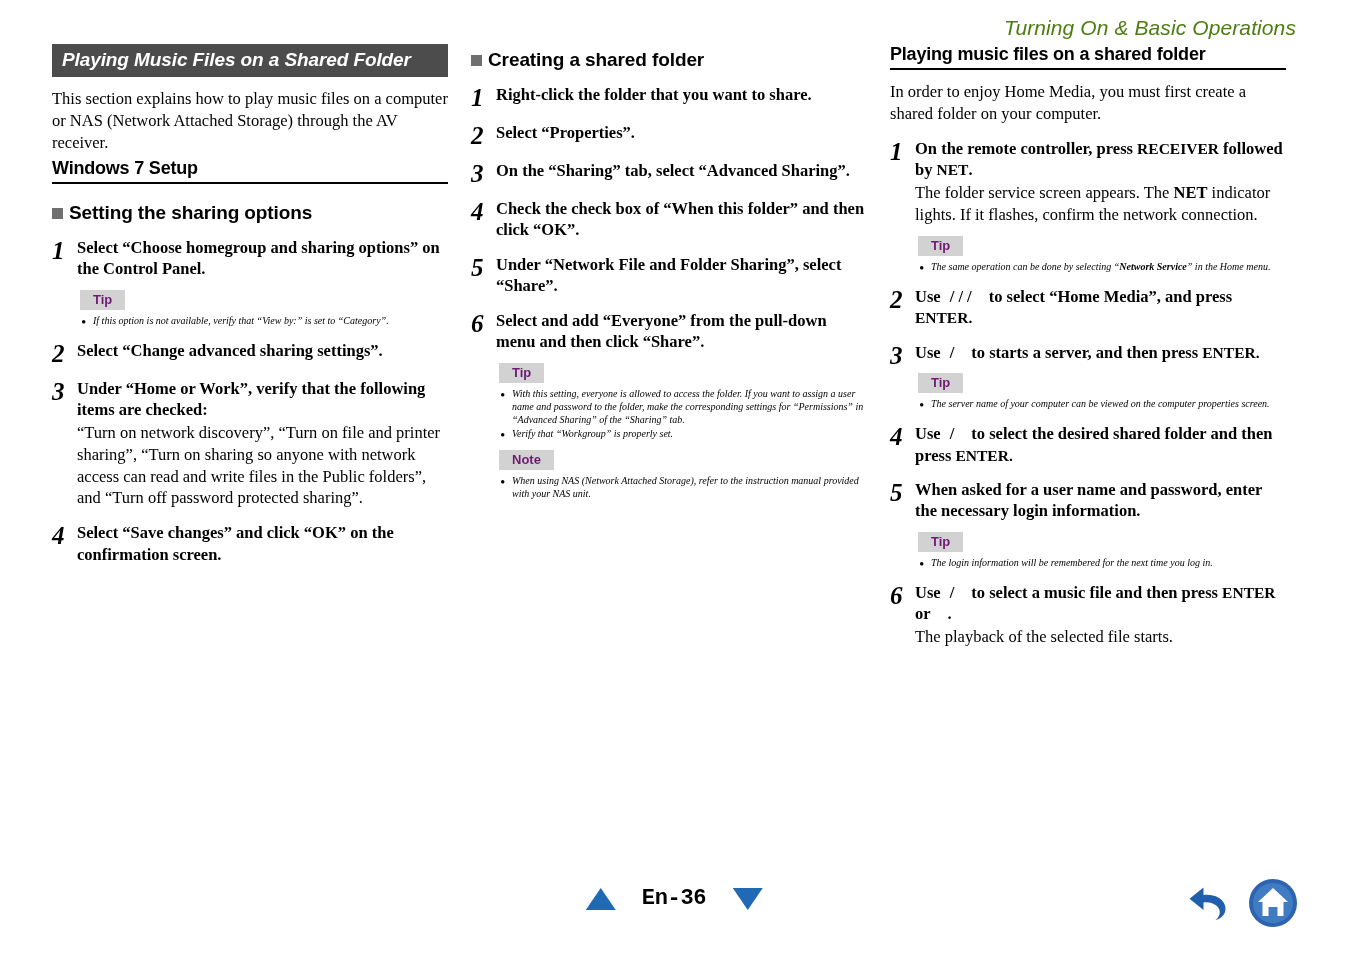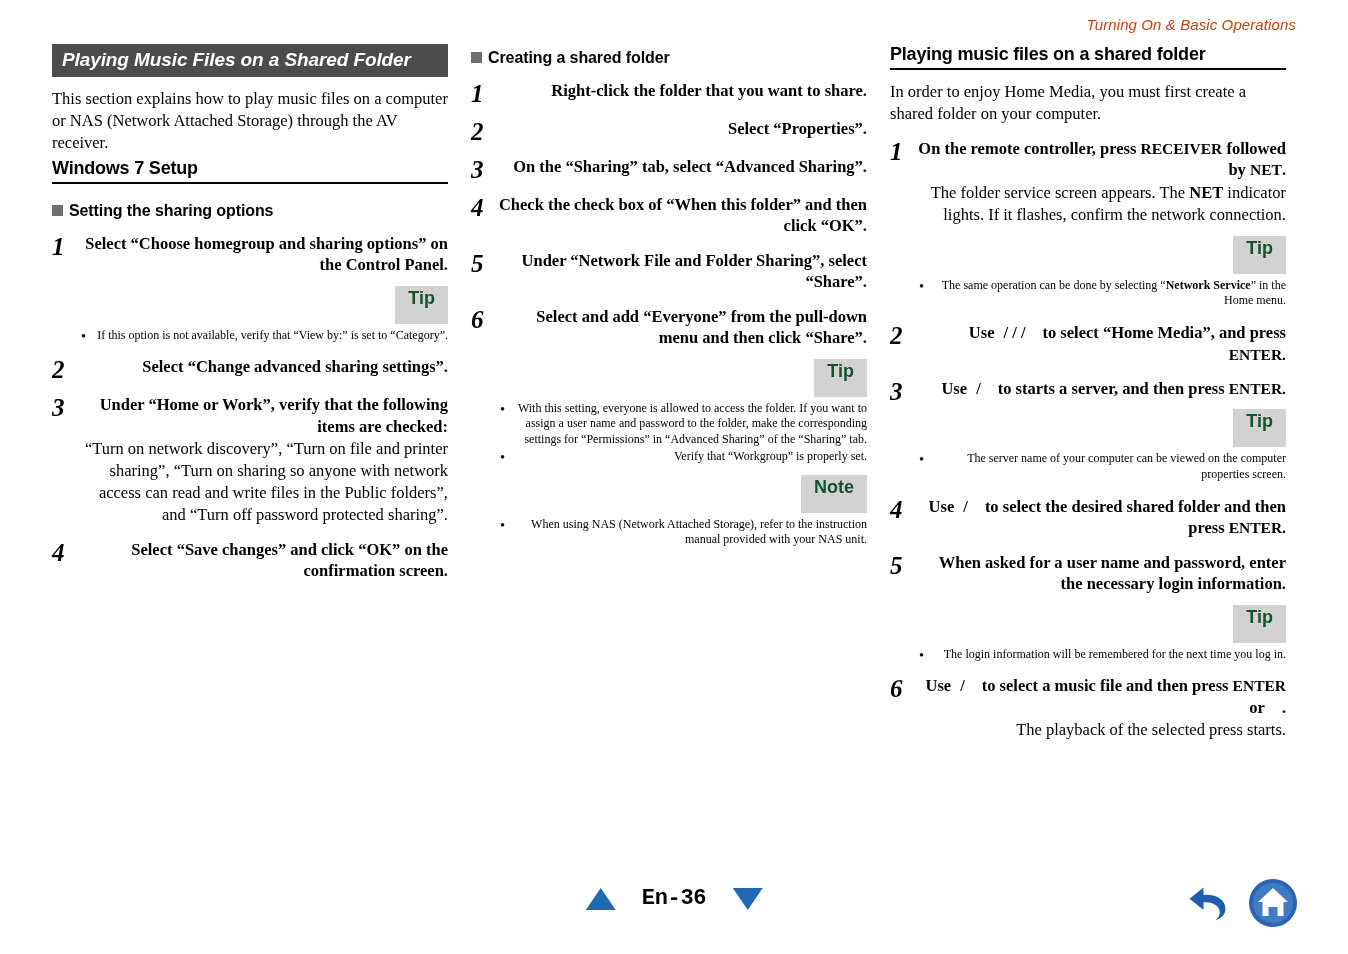--- a/index.html
+++ b/index.html
@@ -16,22 +16,22 @@
     overflow: hidden;
   }
 
   
   .running-header {
     position: absolute;
     top: 16px;
     right: 52px;
     font-family: "Liberation Sans", sans-serif;
     font-style: italic;
-    font-size: 15px;
-    color: #c2410c;
+    font-size: 21px;
+    color: #4d7c0f;
     letter-spacing: 0.1px;
   }
 
   
   .columns {
     position: absolute;
     top: 44px;
     left: 52px;
     width: 1245px;
     display: flex;
@@ -71,21 +71,21 @@
     padding-bottom: 3px;
     border-bottom: 2.5px solid #000;
     letter-spacing: -0.2px;
   }
   .sec-head.tight { margin-top: 0; }
 
   
   .sub-head {
     font-family: "Liberation Sans", sans-serif;
     font-weight: bold;
-    font-size: 16px;
+    font-size: 19px;
     margin-top: 18px;
     display: flex;
     align-items: baseline;
     gap: 6px;
     letter-spacing: -0.1px;
   }
   .sq {
     display: inline-block;
     width: 11px;
     height: 11px;
@@ -105,21 +105,21 @@
     font-family: "Liberation Serif", serif;
     font-weight: bold;
     font-style: italic;
     font-size: 25px;
     line-height: 1;
     width: 25px;
     flex: none;
     position: relative;
     top: 1px;
   }
-  .step-body { flex: 1; text-align: right; }
+  .step-body { flex: 1; }
   .step-title {
     font-size: 16.5px;
     font-weight: bold;
     line-height: 1.3;
   }
   .step-desc {
     font-size: 16.5px;
     line-height: 1.33;
     font-weight: normal;
     margin-top: 1px;
@@ -140,35 +140,36 @@
   
   .callout {
     margin-top: 10px;
     margin-left: 3px;
   }
   .callout-badge {
     display: inline-block;
     background: #d2d2d2;
     font-family: "Liberation Sans", sans-serif;
     font-weight: bold;
-    font-size: 18px;
-    padding: 2px 13px 15px 13px;
-    color: #14532d;
+    font-size: 13px;
+    padding: 2px 13px 3px 13px;
+    color: #701a75;
   }
   .callout ul {
     margin: 4px 0 0 0;
     padding: 0;
     list-style: none;
   }
   .callout li {
-    font-size: 12px;
+    font-size: 10px;
     line-height: 1.31;
     padding-left: 13px;
     position: relative;
     margin-top: 1px;
+    font-style: italic;
   }
   .callout li:before {
     content: "\2022";
     position: absolute;
     left: 1px;
     top: -1px;
     font-size: 14.5px;
   }
   .callout li b { font-weight: bold; }
 
@@ -406,21 +407,21 @@
             <li>The login information will be remembered for the next time you log in.</li>
           </ul>
         </div>
       </div>
     </div>
 
     <div class="step">
       <div class="step-num">6</div>
       <div class="step-body">
         <div class="step-title"><span>Use</span><span class="gap-glyph"></span><span>/</span><span class="gap-glyph wide"></span><span>to select a music file and then press </span><span class="sans-b">ENTER</span><br><span>or</span><span class="gap-glyph wide"></span><span>.</span></div>
-        <div class="step-desc">The playback of the selected press starts.</div>
+        <div class="step-desc">The playback of the selected file starts.</div>
       </div>
     </div>
 
   </div>
 </div>
 
 <div class="footer">
 
   <div class="footer-center">
     <div class="tri tri-up"></div>

